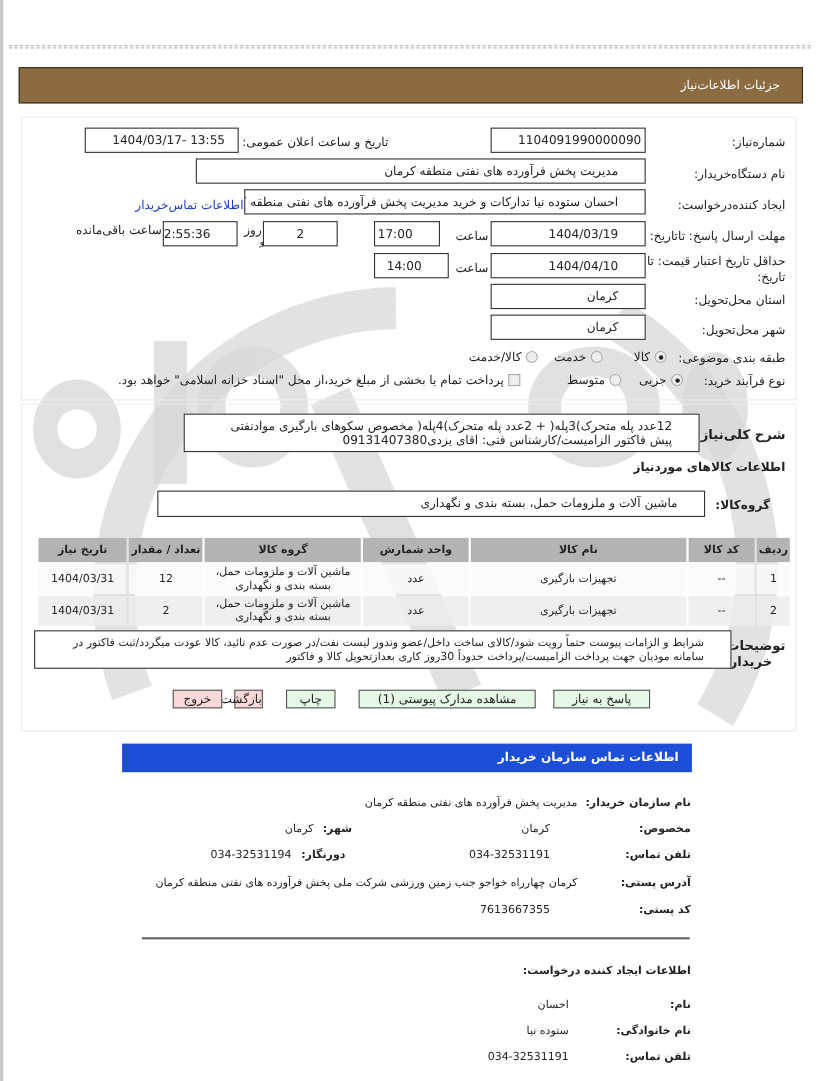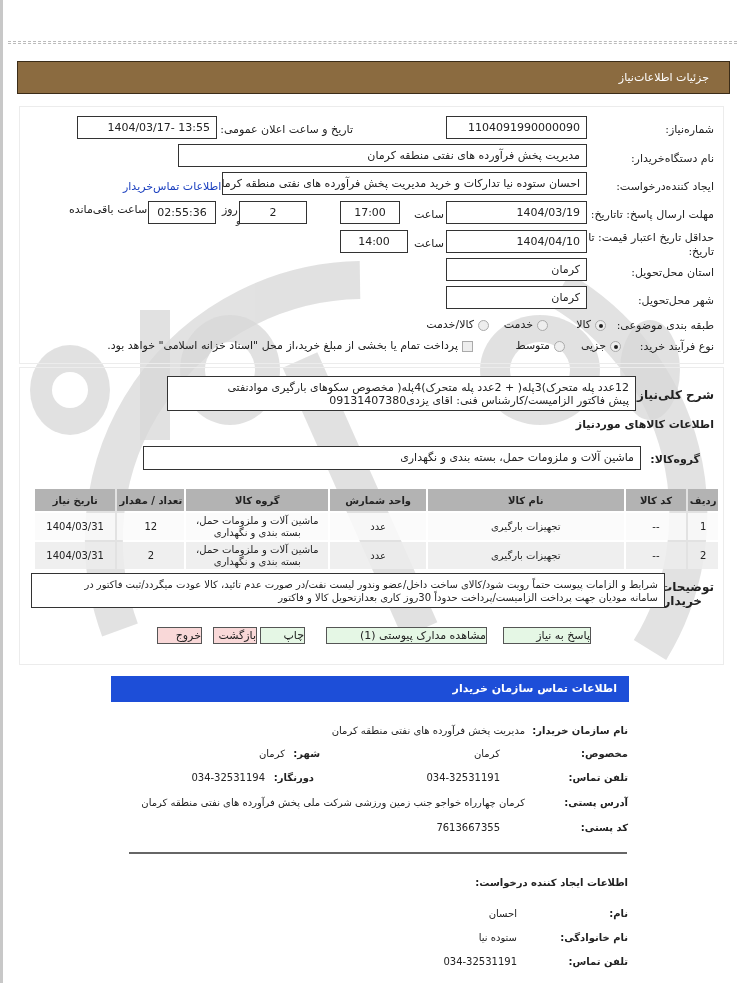--- a/index.html
+++ b/index.html
@@ -6,35 +6,35 @@
   html, body { width: 745px; height: 983px; background: #ffffff; overflow: hidden; }
   body { font-family: "DejaVu Sans", sans-serif; font-size: 11px; color: #222; direction: rtl; position: relative; }
   .left-rule { position: absolute; left: 0; top: 0; width: 3px; height: 983px; background: #c8c8c8; }
   .top-dash { position: absolute; top: 41px; left: 8px; width: 729px; height: 3px; border-top: 1px dashed #bbb; border-bottom: 1px dashed #bbb; }
   .watermark { position: absolute; left: 0; top: 250px; width: 745px; height: 420px; pointer-events: none; z-index: 0; }
   .hdr-bar { position: absolute; left: 17px; top: 61px; width: 713px; height: 33px; background: #8b6b40; border: 1px solid #3b2c18; }
   .hdr-bar span { position: absolute; right: 20px; top: 9px; color: #fff; font-size: 11px; }
   .panel { position: absolute; left: 19px; width: 705px; border: 1px solid #ececec; background: transparent; z-index: 1; }
   .lbl { position: absolute; font-size: 11px; color: #222; white-space: nowrap; }
   .lbl.bold { font-weight: bold; }
-  .box { position: absolute; border: 1px solid #333; background: #fff; height: 23px; font-size: 11px; padding: 0 6px; line-height: 21px; white-space: nowrap; overflow: hidden; }
+  .box { position: absolute; border: 1px solid #333; background: #fff; height: 23px; font-size: 11px; padding: 0 24px; line-height: 21px; white-space: nowrap; overflow: hidden; }
   .box.ltr { direction: ltr; text-align: right; }
   .box.center { text-align: center; }
   .link { position: absolute; color: #1a3fbf; font-size: 11px; white-space: nowrap; cursor: pointer; }
   .radio { display: inline-block; width: 11px; height: 11px; border-radius: 50%; border: 1px solid #aaa; background: #eee; vertical-align: middle; position: relative; }
   .radio.on::after { content: ""; position: absolute; left: 3px; top: 3px; width: 4px; height: 4px; border-radius: 50%; background: #222; }
   .chk { display: inline-block; width: 11px; height: 11px; border: 1px solid #aaa; background: #eee; vertical-align: middle; }
   .opt { position: absolute; font-size: 11px; white-space: nowrap; }
   .opt .radio, .opt .chk { margin-left: 4px; }
   table.items { position: absolute; left: 33px; top: 487px; width: 687px; border-collapse: separate; border-spacing: 2px; z-index: 2; }
   table.items th { background: #b3b3b3; color: #222; font-weight: bold; font-size: 10px; height: 22px; }
   table.items td { font-size: 10px; text-align: center; height: 27px; line-height: 12px; }
   table.items tr.r1 td { background: rgba(250,250,250,0.85); }
   table.items tr.r2 td { background: rgba(236,236,236,0.85); }
-  .btn { position: absolute; height: 17px; font-size: 11px; line-height: 15px; border: 1px solid #555; cursor: pointer; }
+  .btn { position: absolute; height: 17px; font-size: 11px; text-align: center; line-height: 15px; border: 1px solid #555; cursor: pointer; }
   .btn.green { background: #e5f7e5; }
   .btn.pink { background: #f9d8d8; }
   .sub-bar { position: absolute; left: 111px; top: 676px; width: 518px; height: 26px; background: #1d4ed8; }
   .sub-bar span { position: absolute; right: 12px; top: 6px; color: #fff; font-weight: bold; font-size: 11px; }
   .hr { position: absolute; left: 129px; top: 852px; width: 498px; height: 2px; background: #666; }
   .val { position: absolute; font-size: 10px; white-space: nowrap; }
   .val.ltr { direction: ltr; }
 </style>
 </head>
 <body>
@@ -162,21 +162,21 @@
 <span class="lbl bold" style="right:31px;top:580px;font-size:12px;">توضیحات</span>
 <span class="lbl bold" style="right:43px;top:594px;font-size:12px;">خریدار:</span>
 <div class="box" style="left:31px;top:573px;width:634px;height:35px;line-height:13px;padding-top:4px;white-space:normal;font-size:10px;">
   <div>شرایط و الزامات پیوست حتماً رویت شود/کالای ساخت داخل/عضو وندور لیست نفت/در صورت عدم تائید، کالا عودت میگردد/ثبت فاکتور در</div>
   <div>سامانه مودیان جهت پرداخت  الزامیست/پرداخت حدوداً 30روز کاری بعدازتحویل کالا و فاکتور</div>
 </div>
 
 <div class="btn green" style="left:503px;top:627px;width:88px;">پاسخ به نیاز</div>
 <div class="btn green" style="left:326px;top:627px;width:161px;">مشاهده مدارک پیوستی (1)</div>
 <div class="btn green" style="left:260px;top:627px;width:45px;">چاپ</div>
-<div class="btn pink" style="left:213px;top:627px;width:44px;">بازگشت</div>
+<div class="btn pink" style="left:213px;top:627px;width:26px;">بازگشت</div>
 <div class="btn pink" style="left:157px;top:627px;width:45px;">خروج</div>
 
 <div class="sub-bar">
   <span>اطلاعات تماس سازمان خریدار</span>
 </div>
 
 <span class="lbl bold" style="right:117px;top:725px;font-size:10px;">نام سازمان خریدار:</span>
 <span class="val" style="right:220px;top:725px;">مدیریت پخش فرآورده های نفتی منطقه کرمان</span>
 
 <span class="lbl bold" style="right:117px;top:748px;font-size:10px;">مخصوص:</span>

